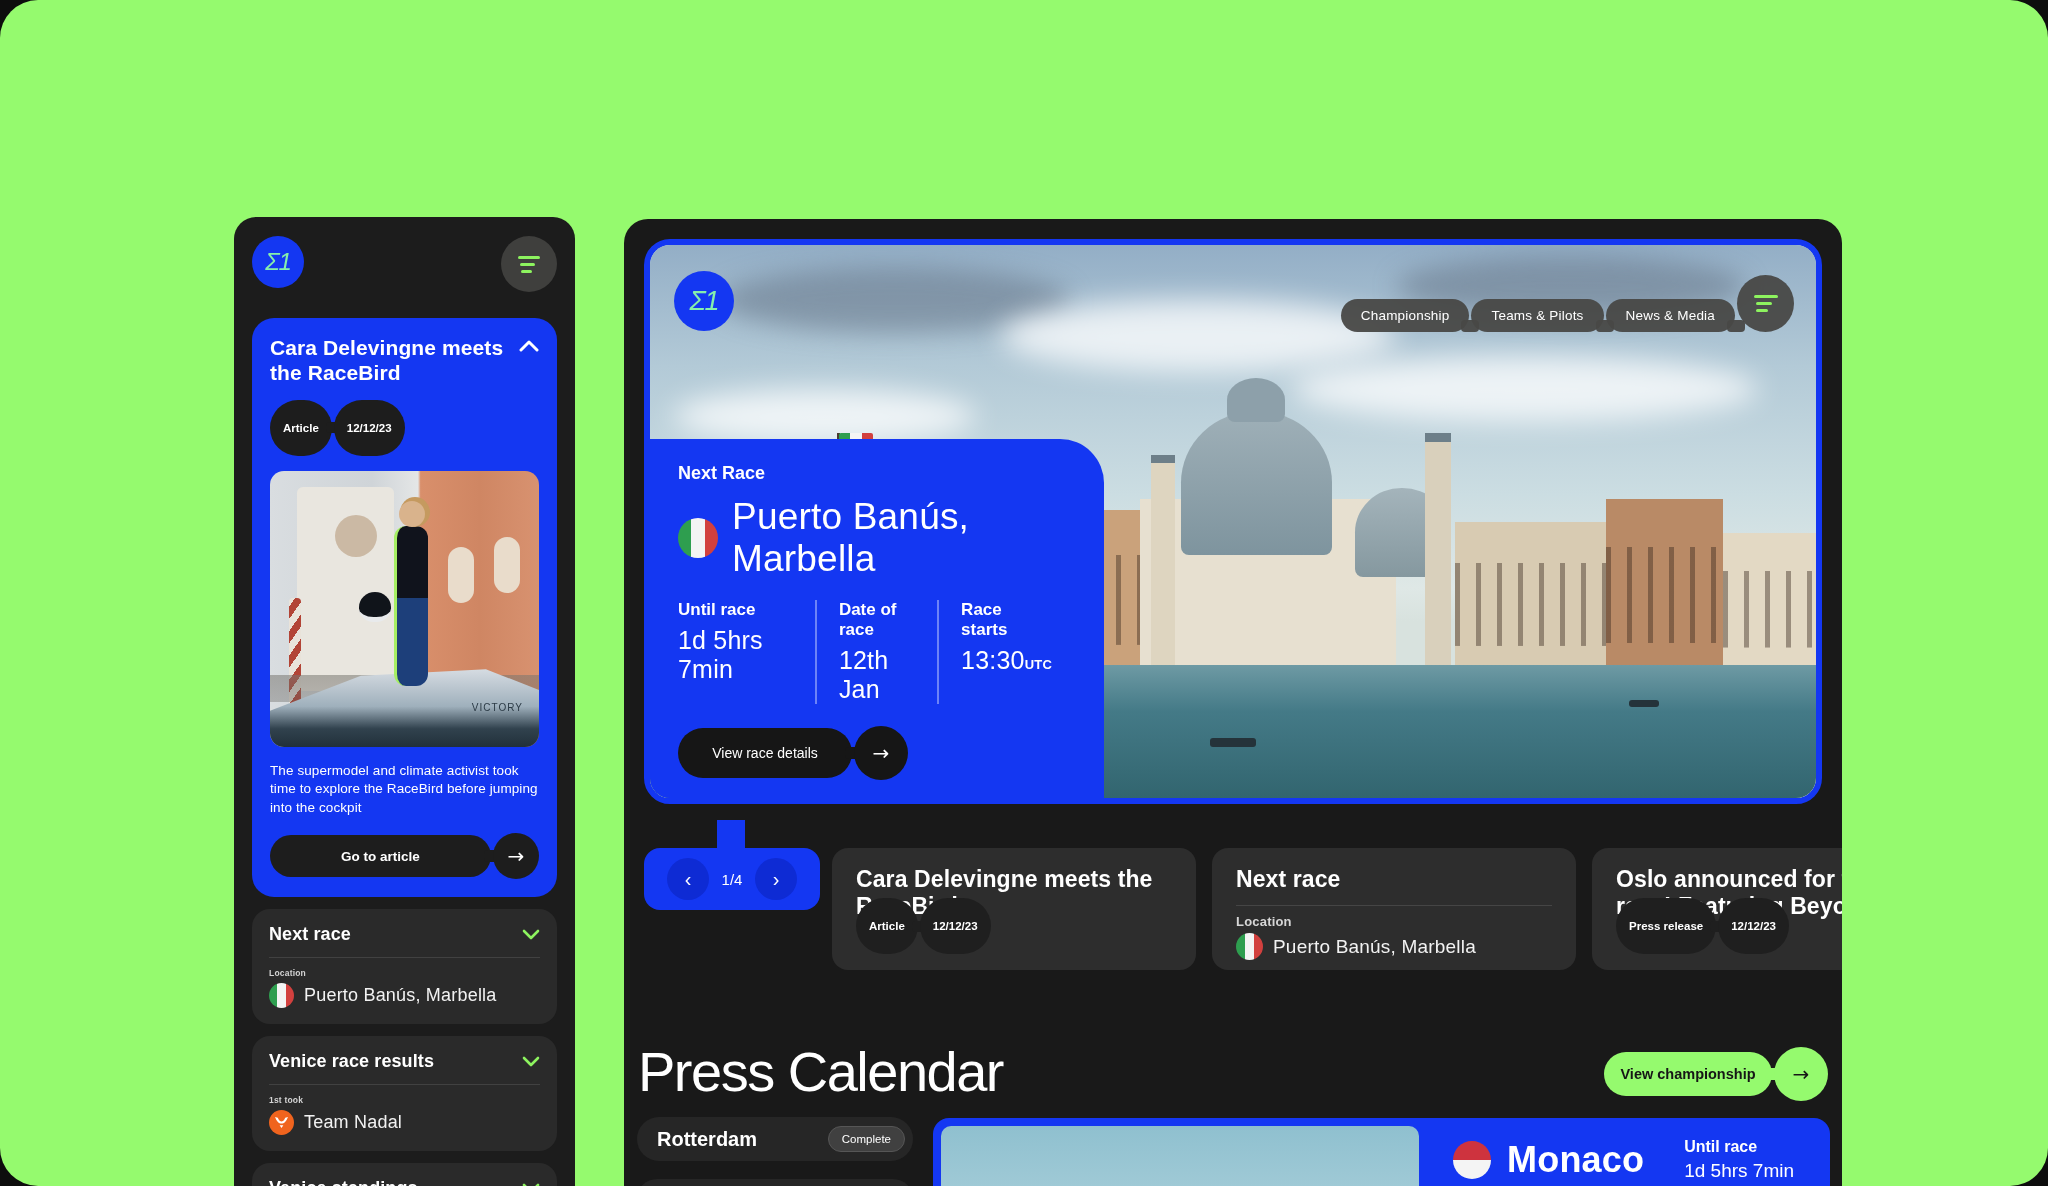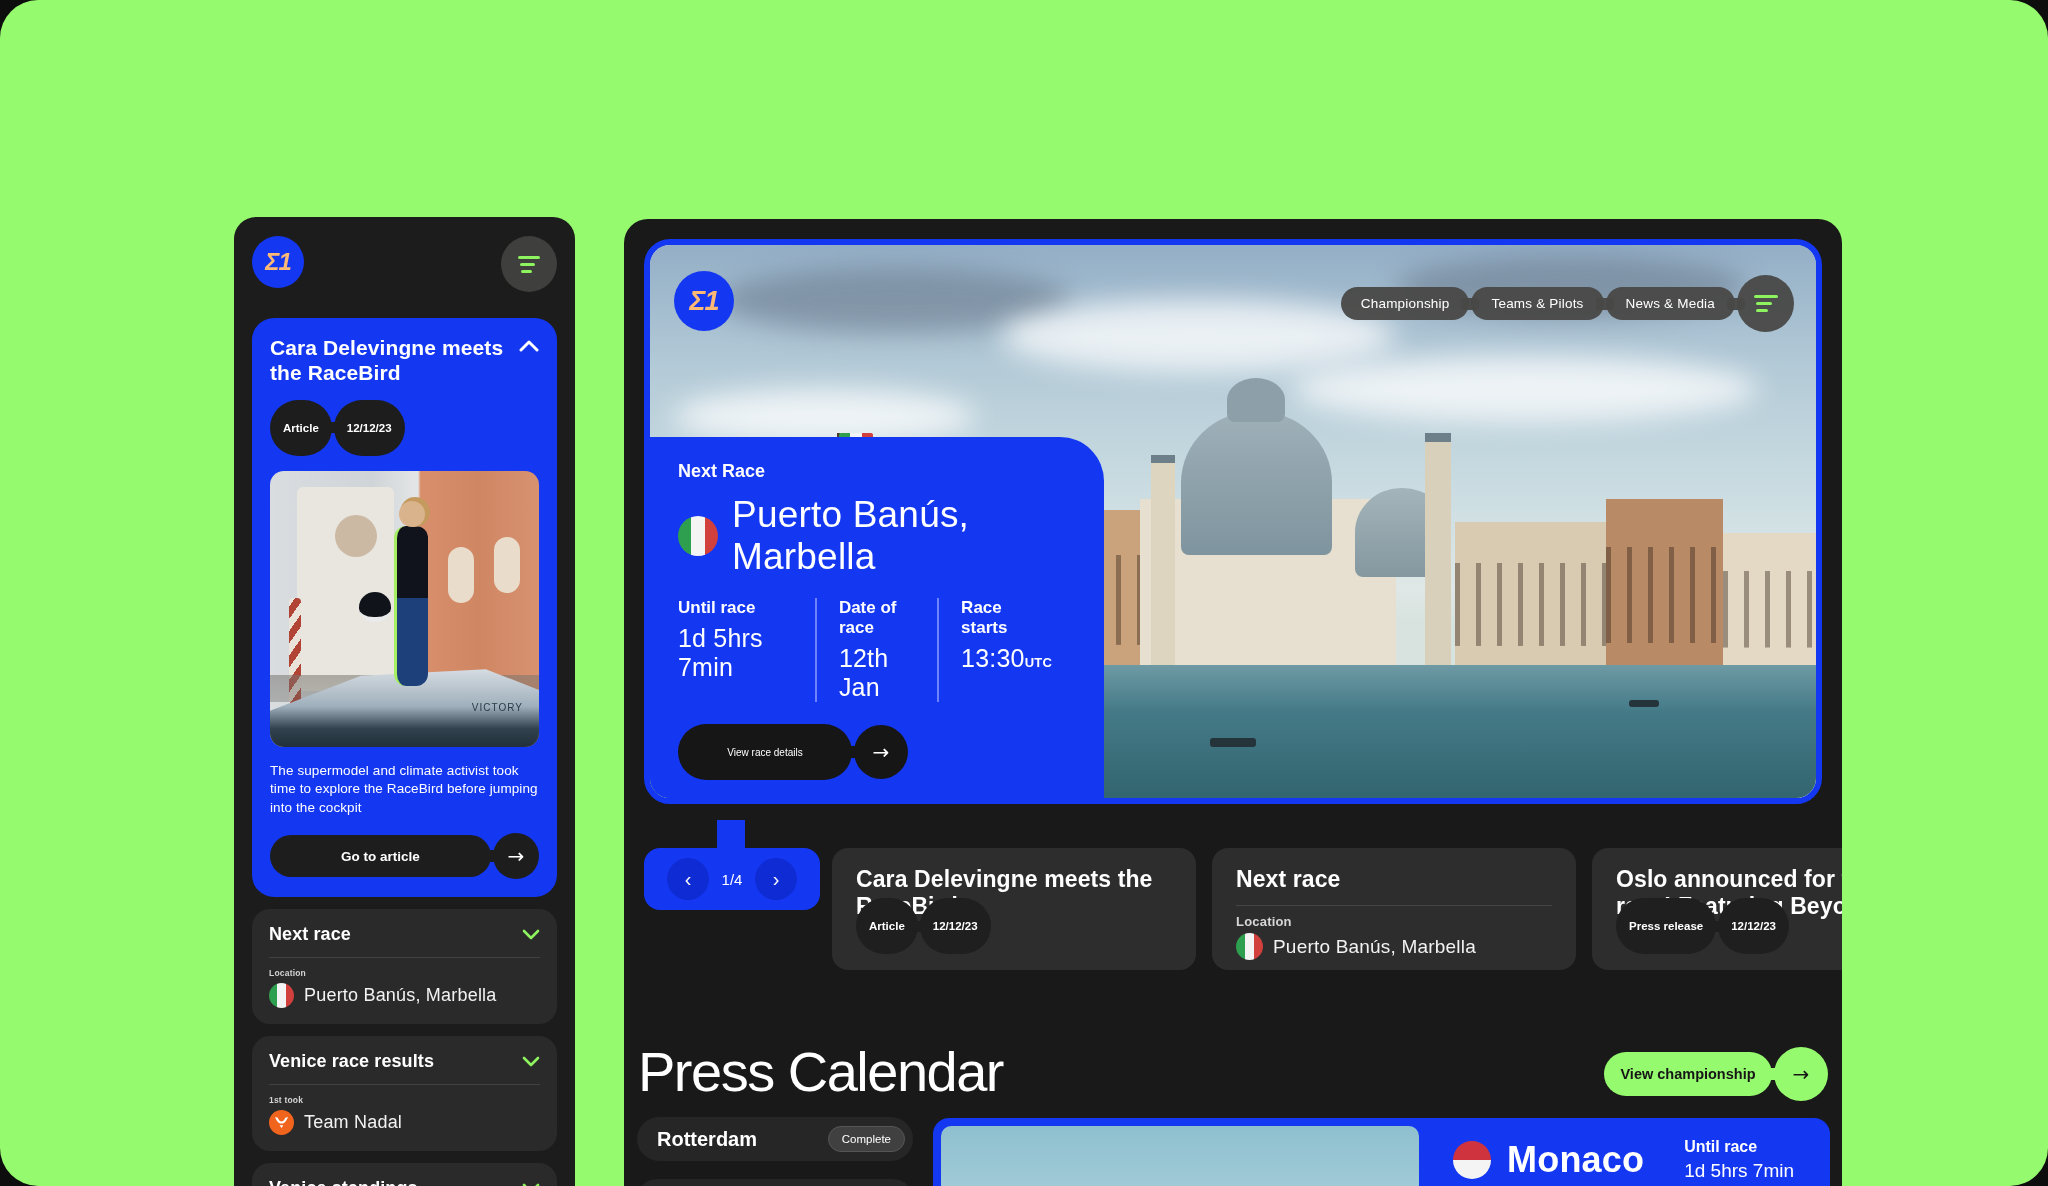--- a/index.html
+++ b/index.html
@@ -11,21 +11,21 @@
   .pill { border-radius:999px; display:inline-flex; align-items:center; justify-content:center; white-space:nowrap; }
   .bridge { border-radius:4px; flex:0 0 auto; }
   .round { border-radius:50%; display:flex; align-items:center; justify-content:center; flex:0 0 auto; }
   .arrow { color:#fff; font-size:20px; line-height:1; font-family:"DejaVu Sans",sans-serif; }
   .chev { flex:0 0 auto; }
 
   
   .mobile { position:absolute; left:234px; top:217px; width:341px; height:969px;
     background:#1c1c1c; border-radius:22px 22px 0 0; padding:17px 18px; overflow:hidden; }
   .m-head { display:flex; justify-content:space-between; align-items:flex-start; margin-top:2px; }
-  .logo { background:#1437f2; color:#fdba74; font-weight:bold; font-style:italic; letter-spacing:-1px; }
+  .logo { background:#1437f2; color:#86efac; font-weight:normal; font-style:italic; letter-spacing:-1px; }
   .logo-m { width:52px; height:52px; font-size:24px; }
   .menu-btn { background:#3f3f3d; flex-direction:column; gap:4px; align-items:flex-start; padding-left:0; }
   .menu-btn i { display:block; height:3px; border-radius:2px; background:#8df35f; }
   .menu-m { width:56px; height:56px; align-items:center; }
   .menu-m i:nth-child(1){width:22px;} .menu-m i:nth-child(2){width:15px; margin-left:-4px;} .menu-m i:nth-child(3){width:11px; margin-left:-6px;}
 
   .feat { margin-top:26px; background:#1437f2; border-radius:22px; padding:18px 18px 18px; position:relative; color:#fff; }
   .feat h2 { font-size:21px; line-height:1.18; font-weight:bold; width:88%; letter-spacing:.1px; }
   .feat .chev { position:absolute; top:22px; right:18px; }
   .badges { display:flex; align-items:center; margin-top:14px; }
@@ -77,40 +77,40 @@
   .water { position:absolute; left:0; right:0; bottom:0; height:24%;
     background:linear-gradient(180deg,#6e9aa4 0%,#447a87 35%,#32656f 100%); }
   .boat { position:absolute; background:#25333a; border-radius:3px; }
   .bld { position:absolute; bottom:24%; background-image:repeating-linear-gradient(90deg,rgba(52,36,26,.42) 0 5px,transparent 5px 21px);
     background-size:100% 58%; background-position:0 68%; background-repeat:no-repeat; }
   .dome { position:absolute; border-radius:50% 50% 8px 8px; }
   .tower { position:absolute; bottom:24%; }
   .flagpole { position:absolute; width:3px; background:#4a3a30; }
   .flagwave { position:absolute; width:34px; height:22px; background:linear-gradient(90deg,#2e9e4f 0 33%,#f4f4f4 33% 67%,#d2403e 67%); border-radius:2px; }
   .logo-d { position:absolute; left:24px; top:26px; width:60px; height:60px; font-size:27px; z-index:5; }
-  .nav { position:absolute; right:22px; top:30px; display:flex; align-items:center; z-index:5; }
+  .nav { position:absolute; right:22px; top:30px; display:flex; align-items:flex-end; z-index:5; }
   .nav .pill { background:rgba(72,72,70,.95); color:#fff; font-size:13.5px; height:33px; padding:0 20px; letter-spacing:.2px; }
   .bridge-nav { background:rgba(72,72,70,.95); width:18px; height:12px; margin:0 -8px; }
   .menu-d { width:57px; height:57px; background:rgba(72,72,70,.95); align-items:center; }
   .menu-d i:nth-child(1){width:24px;} .menu-d i:nth-child(2){width:16px; margin-left:-4px;} .menu-d i:nth-child(3){width:12px; margin-left:-7px;}
 
   .race-card { position:absolute; left:-6px; bottom:-6px; width:460px; background:#1437f2;
     border-radius:0 44px 0 0; padding:24px 30px 24px 34px; color:#fff; z-index:4; }
   .race-card .k { font-size:18px; font-weight:bold; }
   .loc-row { display:flex; align-items:center; gap:14px; margin-top:12px; }
   .flag-big { width:40px; height:40px; }
   .loc { font-size:37px; letter-spacing:.2px; }
   .stats { display:flex; margin-top:20px; }
   .stat { padding-right:22px; }
   .stat + .stat { border-left:2px solid rgba(255,255,255,.38); padding-left:22px; }
   .stat .sl { font-size:17px; font-weight:bold; }
   .stat .sv { font-size:25px; margin-top:6px; letter-spacing:.2px; }
   .stat .su { font-size:13px; font-weight:bold; }
   .cta-d { display:flex; align-items:center; margin-top:22px; width:230px; }
-  .cta-d .bar { background:#161616; height:56px; flex:1; font-size:10px; color:#fff; }
+  .cta-d .bar { background:#161616; height:50px; flex:1; font-size:14px; color:#fff; }
   .cta-d .lnk { background:#161616; width:16px; height:12px; margin:0 -7px; }
   .cta-d .rnd { background:#161616; width:54px; height:54px; }
 
   .neck-blue { position:absolute; left:93px; top:601px; width:28px; height:32px; background:#1437f2; }
   .pager { position:absolute; left:20px; top:629px; width:176px; height:62px; background:#1437f2;
     border-radius:16px; display:flex; align-items:center; justify-content:center; gap:8px; color:#fff; z-index:3; }
   .pg-btn { width:42px; height:42px; background:#0e2bd4; color:#fff; }
   .pg-txt { font-size:15px; min-width:30px; text-align:center; }
 
   .ncard { position:absolute; top:629px; width:364px; height:122px; background:#2d2d2d;

